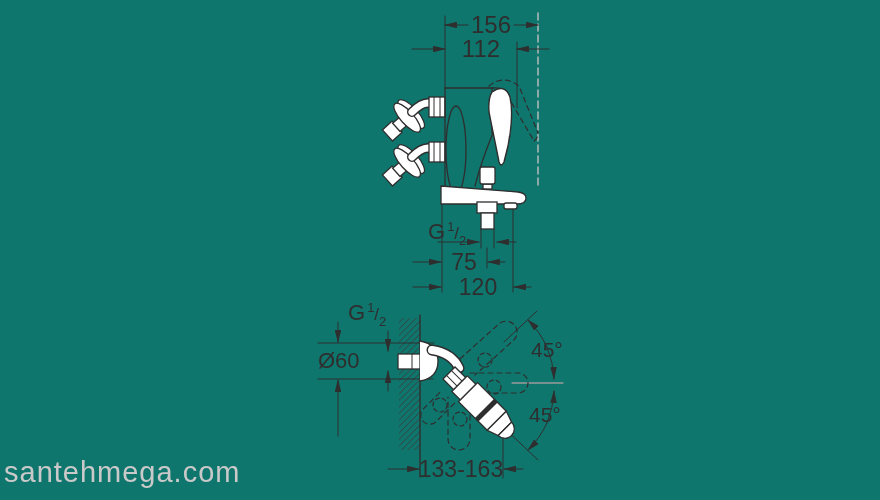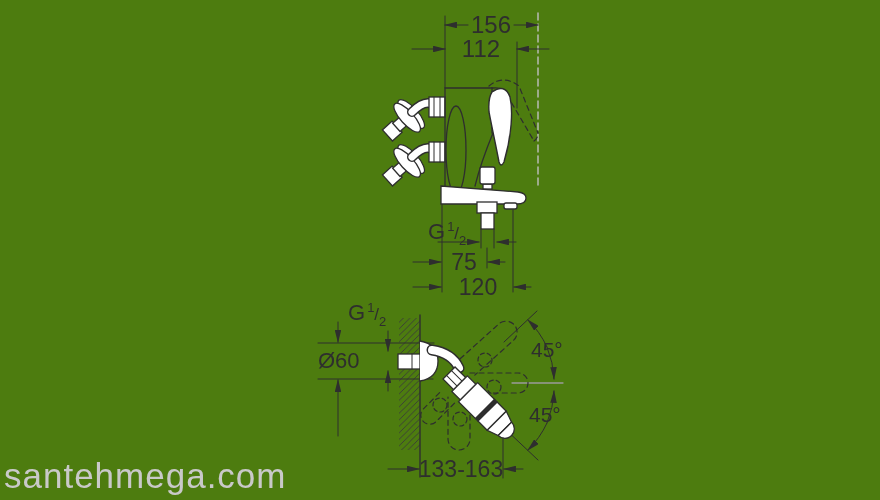--- a/index.html
+++ b/index.html
@@ -1,23 +1,23 @@
 <!DOCTYPE html>
 <html><head>
 <meta charset="utf-8">
 <style>
   html,body{margin:0;padding:0;background:#ffffff;}
-  .page{position:relative;width:880px;height:500px;background:#4d7c0f;overflow:hidden;
+  .page{position:relative;width:880px;height:500px;background:#0f766e;overflow:hidden;
         font-family:"Liberation Sans", sans-serif;}
   svg text{font-family:"Liberation Sans", sans-serif;fill:#2e2e2e;}
   .dim{font-size:23px;}
   .dim-big{font-size:24px;}
   .angle{font-size:21px;}
   .thread{font-size:22px;}
-  .watermark{position:absolute;left:4px;top:456px;font-size:35px;color:#c9c9c9;
+  .watermark{position:absolute;left:4px;top:456px;font-size:29px;color:#c9c9c9;
              letter-spacing:1px;user-select:none;}
 </style>
 </head>
 <body>
 
 <div class="page">
 <svg width="880" height="500" viewBox="0 0 880 500">
   <defs>
     <marker id="arr" viewBox="0 0 12 6" refX="11" refY="3" markerWidth="13" markerHeight="6.5" orient="auto" markerUnits="userSpaceOnUse">
       <path d="M0,0 L12,3 L0,6 Z" fill="#2e2e2e"></path>

